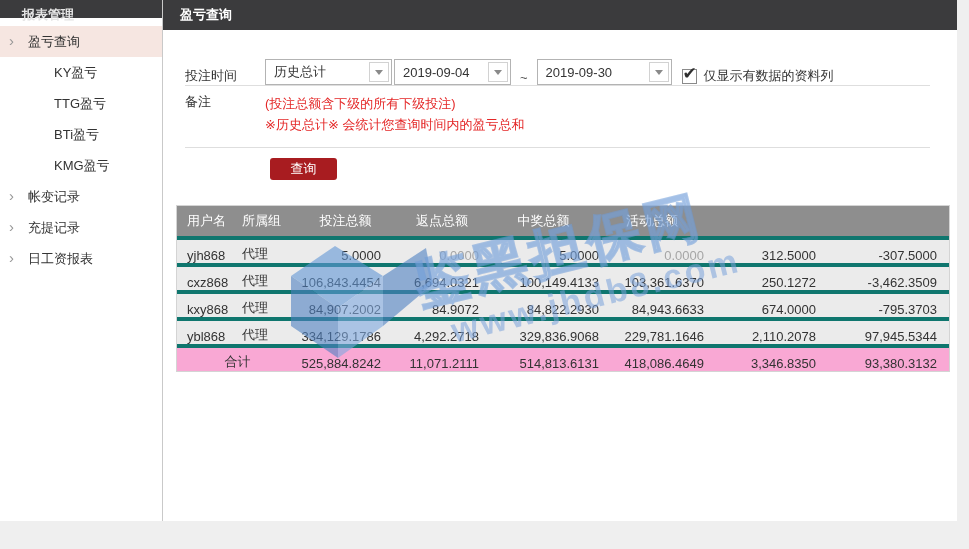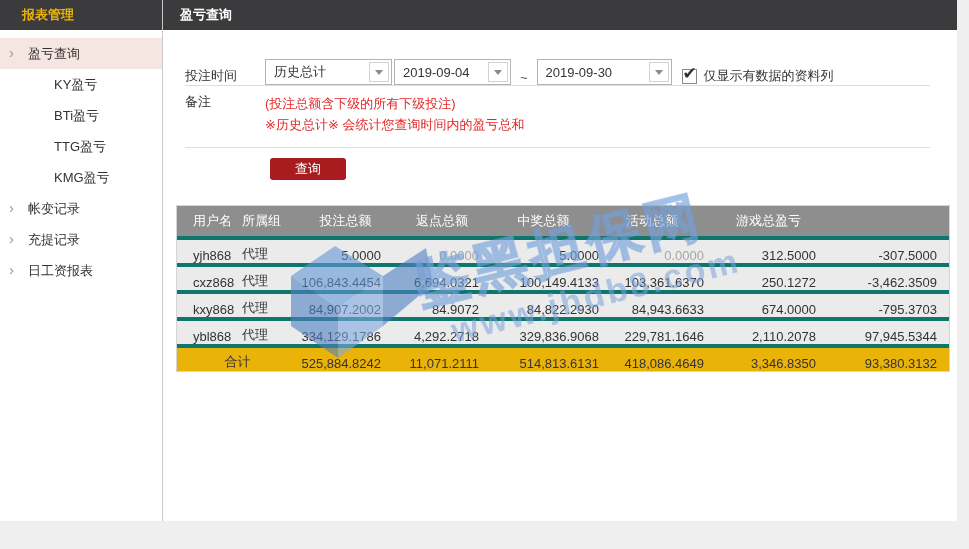--- a/index.html
+++ b/index.html
@@ -6,21 +6,21 @@
   html,body { width:969px; height:549px; }
   body {
     position:relative; overflow:hidden;
     background:#efefef;
     font-family:"Liberation Sans","DejaVu Sans",sans-serif;
     font-size:13px; color:#333;
   }
   
   .sidebar { position:absolute; left:0; top:0; width:163px; height:521px;
              background:#fff; border-right:1px solid #c9c9c9; }
-  .side-hd { height:30px; line-height:30px; background:#3b3b3d; color:#eab308;
+  .side-hd { height:18px; line-height:30px; background:#3b3b3d; color:#e5e5e5;
              font-weight:bold; padding-left:22px; }
   .menu { margin-top:8px; }
   .side-item { height:31px; line-height:31px; padding-left:28px;
                position:relative; cursor:pointer; white-space:nowrap; }
   .side-item.sub { padding-left:54px; }
   .side-item.active { background:#f6e6e1; }
   .chev { position:absolute; left:9px; top:-1px; color:#979797; font-size:15px; }
   
   .main { position:absolute; left:163px; top:0; width:794px; height:521px; background:#fff; }
   .main-hd { height:30px; line-height:30px; background:#3b3b3d; color:#fff;
@@ -37,30 +37,30 @@
          border-right:4px solid transparent; border-top:5px solid #8a8a8a; }
   .w1 { width:127px; } .w2 { width:117px; margin-left:2px; } .w3 { width:135px; }
   .tilde { margin:0 9px; color:#555; }
   .cbwrap { display:flex; align-items:center; margin-left:10px; cursor:pointer; }
   .cb { width:15px; height:15px; border:1px solid #8a8a8a; background:#fff;
         position:relative; margin-right:7px; flex:none; }
   .cb .mark { position:absolute; left:0px; top:-7px; font-size:17px; color:#2f2f2f; }
   .remark-sec { display:flex; padding:7px 0 12px 0; margin:0 27px 0 22px;
                 border-bottom:1px solid #dedede; }
   .remark-lines { color:#e42727; line-height:21px; }
-  .btn { display:block; margin:10px 8px 0 107px; width:76px; height:22px;
+  .btn { display:block; margin:10px 8px 0 107px; width:67px; height:22px;
          background:#a81c20; color:#fff; border:none; border-radius:3px;
          font-size:13px; font-family:inherit; cursor:pointer; }
   
   .grid { margin:25px 0 0 13px; width:774px; border:1px solid #d4d4d4; background:#fff; }
   .thead { display:flex; height:30px; background:#8e8e8e; color:#fff; align-items:center; }
   .tr { display:flex; height:27px; background:#ebebeb; align-items:flex-end;
         border-top:4px solid #0f766e; }
-  .tr.total { background:#eab308; }
-  .c0 { width:59px;  padding-left:16px; text-align:left; }
+  .tr.total { background:#f9a8d4; }
+  .c0 { width:59px;  padding-left:10px; text-align:left; }
   .c1 { width:62px;  padding-left:6px;  text-align:left; }
   .c2 { width:95px; } .c3 { width:98px; } .c4 { width:120px; }
   .c5 { width:105px; } .c6 { width:112px; } .c7 { width:121px; }
   .th.c2,.th.c3,.th.c4,.th.c5,.th.c6,.th.c7 { text-align:center; }
   .td.c2,.td.c3,.td.c4,.td.c5,.td.c6,.td.c7 { text-align:right; padding-right:12px; }
   .td.zero { color:#a6a6a6; }
   .total-label { width:121px; text-align:center; }
   
   .wm { position:absolute; left:0; top:0; width:969px; height:549px;
         pointer-events:none; z-index:6; }
@@ -74,22 +74,22 @@
             transform:rotate(-14deg); transform-origin:0 50%; }
 </style>
 </head>
 <body>
 
 <div class="sidebar">
   <div class="side-hd">报表管理</div>
   <div class="menu">
       <div class="side-item active"><span class="chev">›</span><span>盈亏查询</span></div>
       <div class="side-item sub"><span>KY盈亏</span></div>
+      <div class="side-item sub"><span>TTG盈亏</span></div>
       <div class="side-item sub"><span>BTi盈亏</span></div>
-      <div class="side-item sub"><span>TTG盈亏</span></div>
       <div class="side-item sub"><span>KMG盈亏</span></div>
       <div class="side-item"><span class="chev">›</span><span>帐变记录</span></div>
       <div class="side-item"><span class="chev">›</span><span>充提记录</span></div>
       <div class="side-item"><span class="chev">›</span><span>日工资报表</span></div>
     </div>
 </div>
 
 <div class="main">
   <div class="main-hd">盈亏查询</div>
 
@@ -138,21 +138,20 @@
   <button class="btn">查询</button>
 
   <div class="grid">
     <div class="thead">
         <div class="th c0">用户名</div>
         <div class="th c1">所属组</div>
         <div class="th c2">投注总额</div>
         <div class="th c3">返点总额</div>
         <div class="th c5">中奖总额</div>
         <div class="th c6">活动总额</div>
-        <div class="th c7">游戏总盈亏</div>
       </div>
     <div>
         <div class="tr">
           <div class="td c0">yjh868</div>
           <div class="td c1">代理</div>
           <div class="td c2">5.0000</div>
           <div class="td c3 zero">0.0000</div>
           <div class="td c4">5.0000</div>
           <div class="td c5 zero">0.0000</div>
           <div class="td c6">312.5000</div>

